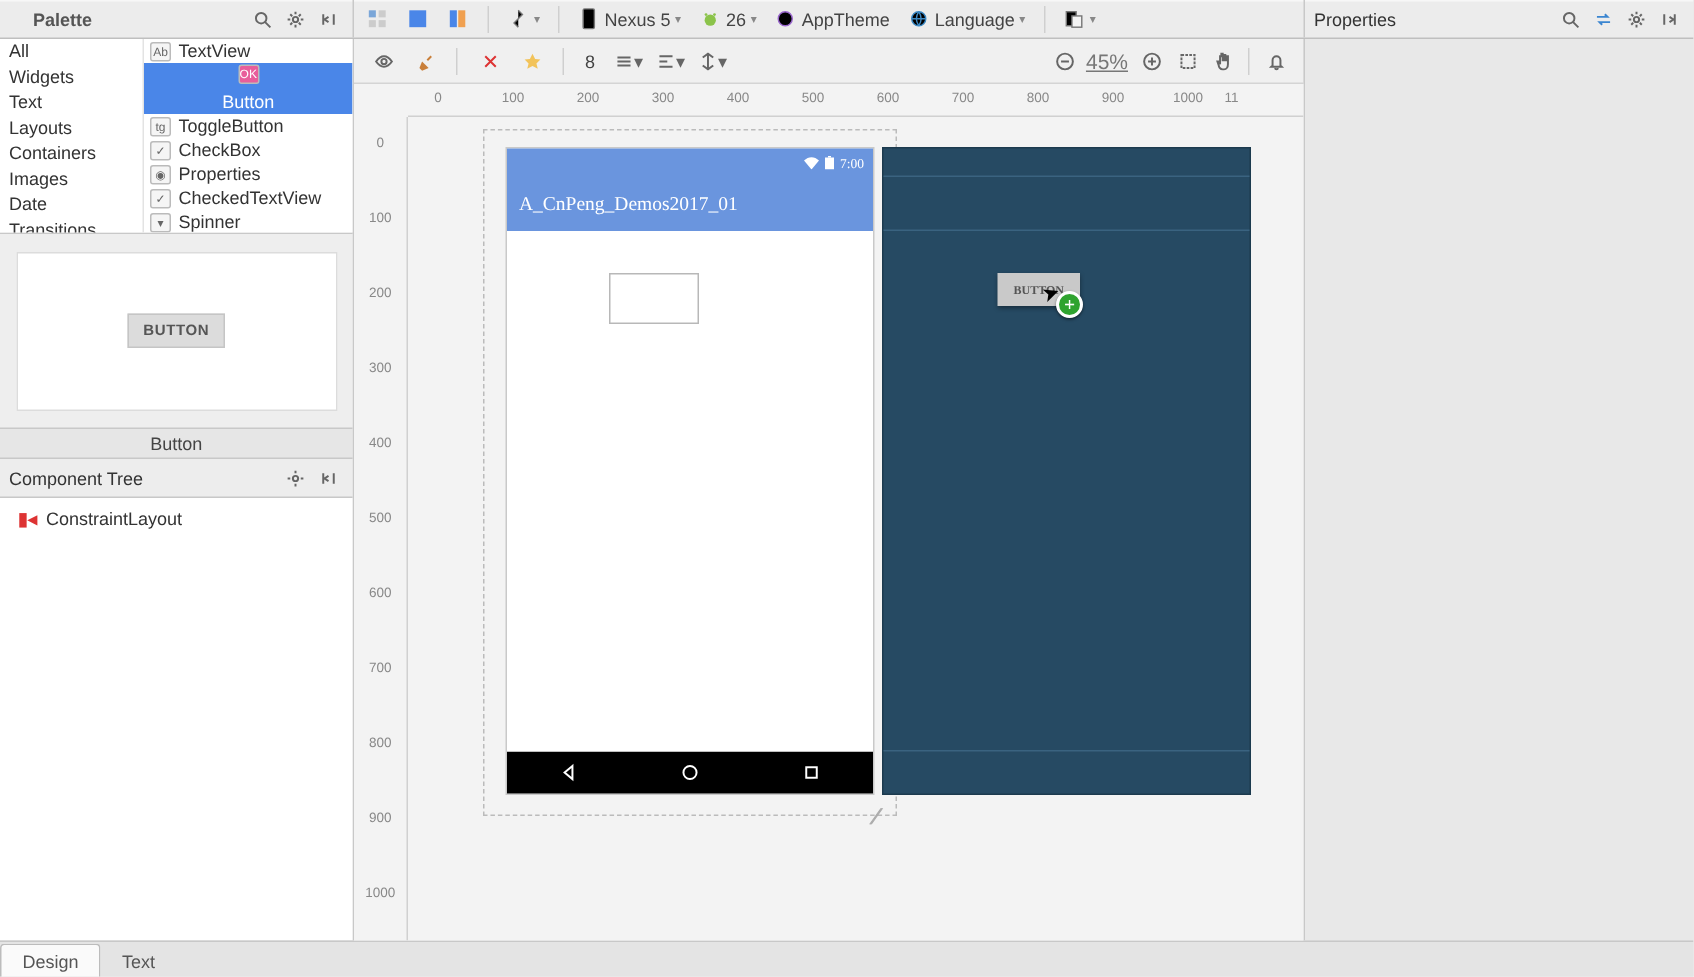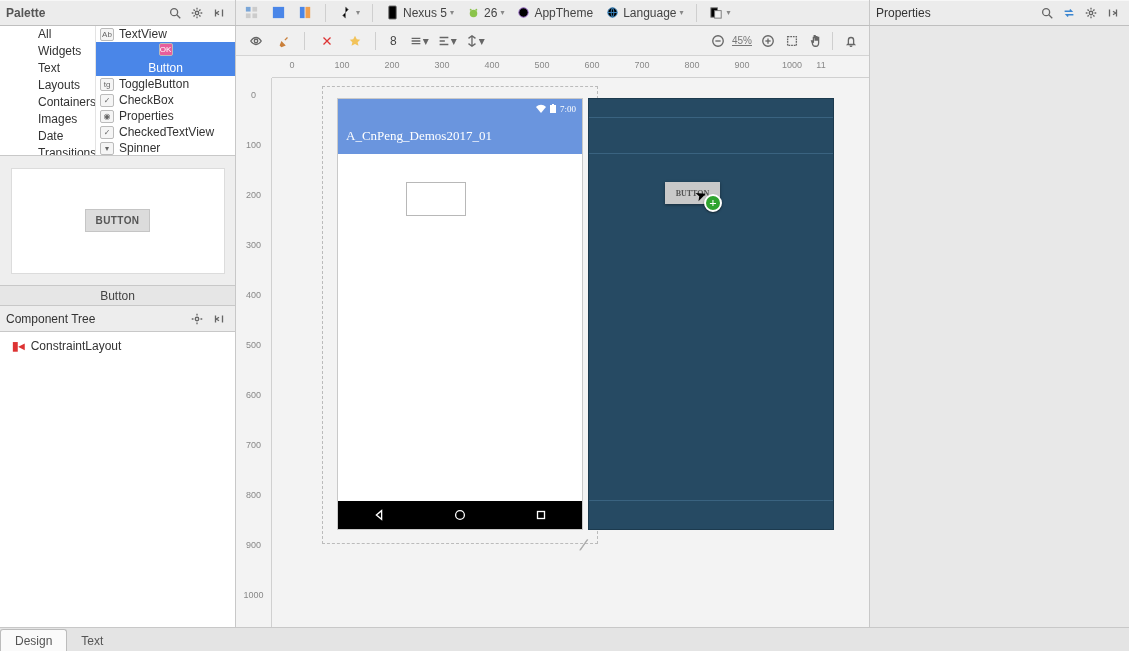--- a/index.html
+++ b/index.html
@@ -1,53 +1,53 @@
 <!DOCTYPE html>
 <html><head>
 <meta charset="utf-8">
 <style>
   * { box-sizing: border-box; margin:0; padding:0; }
   html,body{width:1129px;height:651px;font-family:Arial,Helvetica,sans-serif;font-size:12px;color:#333;background:#e8e8e8;overflow:hidden;}
   .root{display:flex;flex-direction:column;height:100%;}
   .topbar{height:26px;display:flex;align-items:stretch;border-bottom:1px solid #bfbfbf;background:#ececec;box-shadow:inset 0 1px 0 #f7f7f7;}
   .topbar .pal-head{width:236px;display:flex;align-items:center;padding:0 6px;border-right:1px solid #c8c8c8;}
-  .topbar .pal-head .ttl{font-weight:600;color:#555;}
+  .topbar .pal-head .ttl{font-weight:600;color:#555;margin-left:16px;}
   .spacer{flex:1}
   .icon-btn{width:20px;height:20px;display:inline-flex;align-items:center;justify-content:center;color:#666;margin-left:2px;border-radius:3px;}
   .icon-btn svg{width:14px;height:14px;fill:none;stroke:currentColor;stroke-width:1.5;}
   .toolbar-mid{flex:1;display:flex;align-items:center;padding:0 4px;gap:4px;}
   .tb-sep{width:1px;height:18px;background:#cfcfcf;margin:0 4px;}
   .tb-item{display:inline-flex;align-items:center;gap:3px;padding:2px 4px;color:#444;border-radius:3px;}
   .tb-item .caret{font-size:8px;color:#888;}
   .tb-item svg{width:15px;height:15px;}
   .prop-head{width:260px;display:flex;align-items:center;padding:0 6px;border-left:1px solid #c8c8c8;}
   .body{flex:1;display:flex;min-height:0;}
   
   .left{width:236px;display:flex;flex-direction:column;border-right:1px solid #c8c8c8;background:#f3f3f3;}
   .pal-body{display:flex;height:130px;border-bottom:1px solid #c8c8c8;}
   .pal-cats{width:96px;background:#fff;border-right:1px solid #e3e3e3;overflow:hidden;}
-  .pal-cats div{padding:1px 6px 2px;font-size:12px;color:#333;margin-left:32px;}
+  .pal-cats div{padding:1px 6px 2px;font-size:12px;color:#333;}
   .pal-items{flex:1;background:#fff;overflow:hidden;}
   .pal-item{display:flex;align-items:center;gap:5px;padding:1px 4px;font-size:12px;color:#333;white-space:nowrap;}
   .pal-item.sel{background:#4a86e8;color:#fff;flex-direction:column;}
   .pal-item.sel .pal-ico{background:#e85e9b;color:#fff;}
   .pal-ico{width:14px;height:13px;display:inline-flex;align-items:center;justify-content:center;font-size:8px;border:1px solid #bbb;border-radius:2px;color:#666;background:#f5f5f5;font-weight:normal;}
   .preview{flex:0 0 130px;display:flex;align-items:center;justify-content:center;background:#eee;border-bottom:1px solid #c8c8c8;position:relative;}
   .preview .pbox{background:#fff;width:214px;height:106px;border:1px solid #dcdcdc;display:flex;align-items:center;justify-content:center;}
   .pbtn{background:#dcdcdc;border:1px solid #c5c5c5;color:#555;font-size:10px;font-weight:bold;padding:5px 10px;letter-spacing:0.4px;}
   .preview-lbl{height:20px;display:flex;align-items:center;justify-content:center;background:#e6e6e6;border-bottom:1px solid #c8c8c8;font-size:12px;color:#444;}
   .ctree-head{height:26px;display:flex;align-items:center;padding:0 6px;background:#ededed;border-bottom:1px solid #c8c8c8;}
   .ctree{flex:1;background:#fff;padding:6px 8px;}
   .ctree-row{display:flex;align-items:center;gap:6px;padding:1px 4px;font-size:12px;color:#333;}
   .cl-ico{color:#d33;font-weight:bold;font-size:12px;}
   
   .center{flex:1;display:flex;flex-direction:column;background:#f3f3f3;min-width:0;}
   .center-tb{height:30px;display:flex;align-items:center;padding:0 8px;gap:6px;background:#f0f0f0;border-bottom:1px solid #d4d4d4;}
   .zoom-grp{display:flex;align-items:center;gap:2px;margin-left:auto;}
-  .zoom-lbl{font-size:10px;color:#777;margin:0 2px;text-decoration:underline;}
+  .zoom-lbl{font-size:14px;color:#777;margin:0 2px;text-decoration:underline;}
   .canvas-wrap{flex:1;position:relative;overflow:hidden;background:#f3f3f3;}
   .hruler{position:absolute;left:36px;right:0;top:0;height:22px;border-bottom:1px solid #d0d0d0;}
   .vruler{position:absolute;left:0;top:22px;bottom:0;width:36px;border-right:1px solid #d0d0d0;}
   .vruler .tick{position:absolute;left:0;width:100%;text-align:center;font-size:9px;color:#888;}
   .hruler .tick{position:absolute;top:4px;font-size:9px;color:#888;transform:translateX(-50%);}
   .design-area{position:absolute;left:40px;top:30px;right:0;bottom:0;font-family:Liberation Serif, serif;}
   .dash-outline{position:absolute;border:1px dashed #bbb;}
   .device{position:absolute;left:62px;top:13px;width:244px;height:430px;background:#fff;display:flex;flex-direction:column;box-shadow:0 0 0 1px #c9c9c9;}
   .statusbar{height:19px;background:#6a95de;display:flex;align-items:center;justify-content:flex-end;padding-right:6px;color:#fff;font-size:9px;gap:4px;}
   .appbar{height:36px;background:#6a95de;display:flex;align-items:center;padding:0 8px;color:#fff;font-size:13px;}

